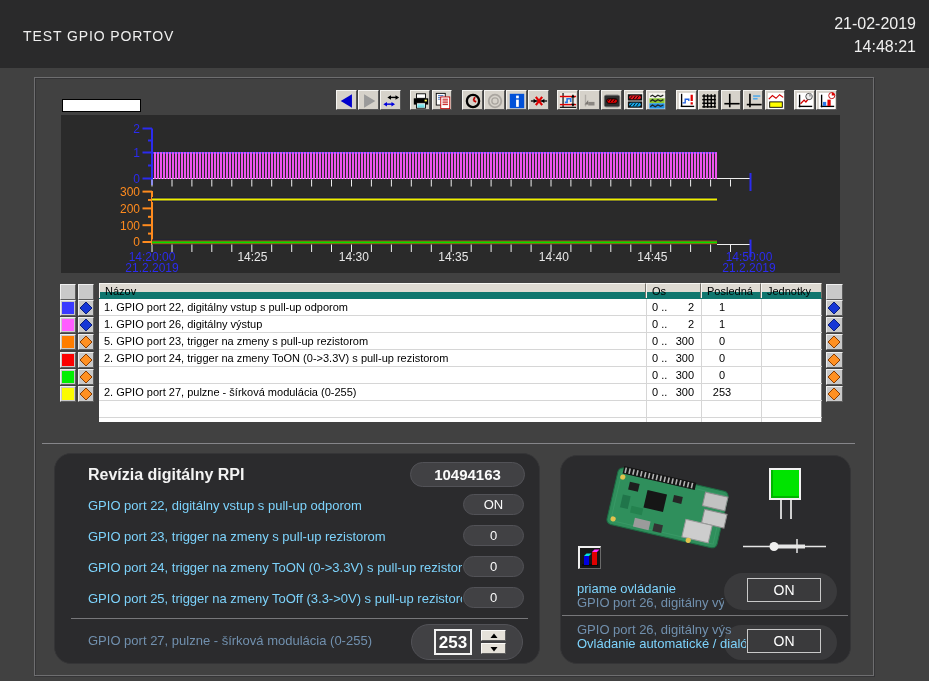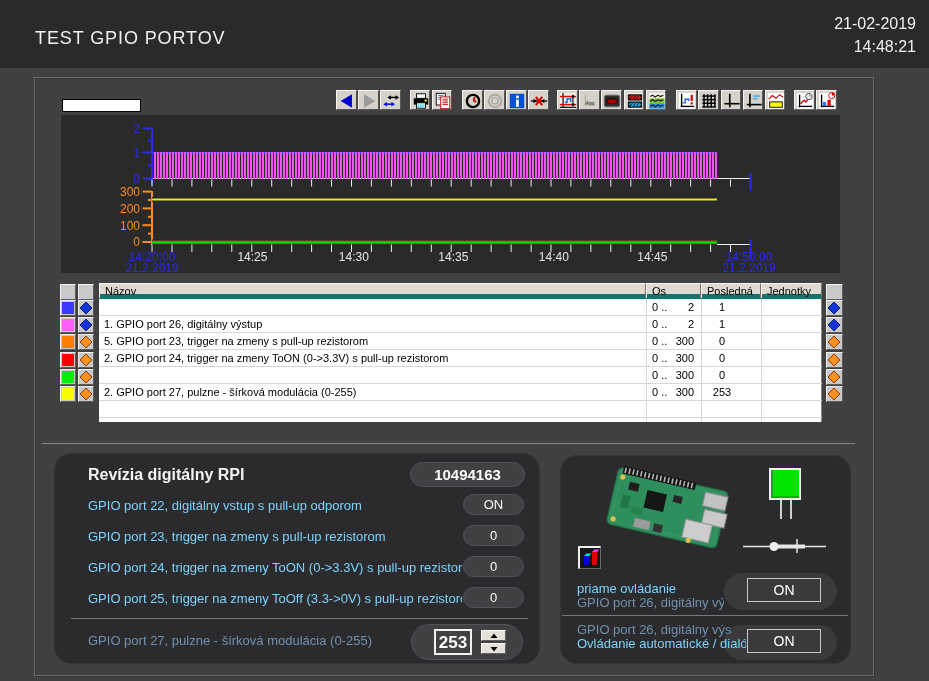--- a/index.html
+++ b/index.html
@@ -1,19 +1,19 @@
 <!DOCTYPE html>
 <html><head>
 <meta charset="utf-8">
 <style>
   * { margin:0; padding:0; box-sizing:border-box; }
   html,body { width:929px; height:681px; background:#414141; overflow:hidden;
     font-family:"Liberation Sans", sans-serif; }
   #header { position:absolute; left:0; top:0; width:929px; height:68px; background:#2a2a2b; }
-  #title { position:absolute; left:35px; top:28px; font-size:18px; color:#efefef; letter-spacing:0.9px; }
+  #title { position:absolute; left:23px; top:28px; font-size:14px; color:#efefef; letter-spacing:0.9px; }
   #dt { position:absolute; right:13px; top:12px; text-align:right; color:#efefef; font-size:16px; line-height:23px; }
   #outer { position:absolute; left:34px; top:77px; width:840px; height:599px; border:1px solid #6e6e70; box-shadow:inset 1px 1px 0 #343436, 1px 1px 0 #343436; }
   #whitebox { position:absolute; left:62px; top:99px; width:79px; height:13px; background:#ffffff; border:1px solid #000; }
   #toolbar { position:absolute; left:0; top:0; }
   .tb { position:absolute; top:89.5px; width:20.5px; height:20.5px; background:#d6d2ca;
         border-top:1px solid #f5f4f1; border-left:1px solid #f5f4f1;
         border-right:1px solid #565656; border-bottom:1px solid #565656; }
   .tb svg { position:absolute; left:1px; top:1px; }
   #chart { position:absolute; left:61px; top:115px; width:779px; height:158px; background:#2a2a2a; }
   #sep1 { position:absolute; left:42px; top:442.5px; width:813px; height:1.5px; background:#86868a; }
@@ -27,21 +27,21 @@
   .swcol { position:absolute; }
   .swcell { position:absolute; width:16px; height:16px; background:#c9c9c9;
       border-top:1px solid #efefef; border-left:1px solid #efefef;
       border-right:1px solid #5c5c5c; border-bottom:1px solid #5c5c5c; }
   .swcell i { position:absolute; left:1px; top:1px; width:12px; height:12px; display:block; }
   .swcell.w17 { width:17px; }
   .swcell.dia svg { position:absolute; left:0px; top:0px; }
   #ttable { position:absolute; left:99px; top:283px; width:723px; height:139px;
       background:#ffffff; border-right:1px solid #808080; font-size:11px; color:#000; }
   #thead { position:absolute; left:0; top:0; width:723px; height:16px; background:#dedad2;
-      border-bottom:5px solid #0f766e; }
+      border-bottom:7px solid #0f766e; }
   .hc { position:absolute; top:0; height:15px; line-height:15px; padding-left:5px;
       border-top:1px solid #f6f5f2; border-left:1px solid #f6f5f2;
       border-right:1px solid #77736b; font-size:11px; }
   .trow { position:absolute; left:0; width:723px; height:17px; line-height:16px;
       border-bottom:1px solid #d6d6d6; }
   .tn { position:absolute; left:5px; top:0; white-space:nowrap; }
   .os { position:absolute; left:547px; width:55px; top:0; }
   .os b { font-weight:normal; position:absolute; top:0; }
   .os b:first-child { left:6px; }
   .os b:last-child { right:7px; }
@@ -449,20 +449,21 @@
   </div>
 
   <div id="ttable">
     <div id="thead">
       <div class="hc" style="left:0; width:547px;">Názov</div>
       <div class="hc" style="left:547px; width:55px;">Os</div>
       <div class="hc" style="left:602px; width:60px;">Posledná</div>
       <div class="hc" style="left:662px; width:61px;">Jednotky</div>
     </div>
     <div class="trow" style="top:16px;">
+        <span class="tn">1. GPIO port 22, digitálny vstup s pull-up odporom</span>
         <span class="os">
           <b>0 ..</b>
           <b>2</b>
         </span>
         <span class="pos">1</span>
       </div>
     <div class="trow" style="top:33px;">
         <span class="tn">1. GPIO port 26, digitálny výstup</span>
         <span class="os">
           <b>0 ..</b>

